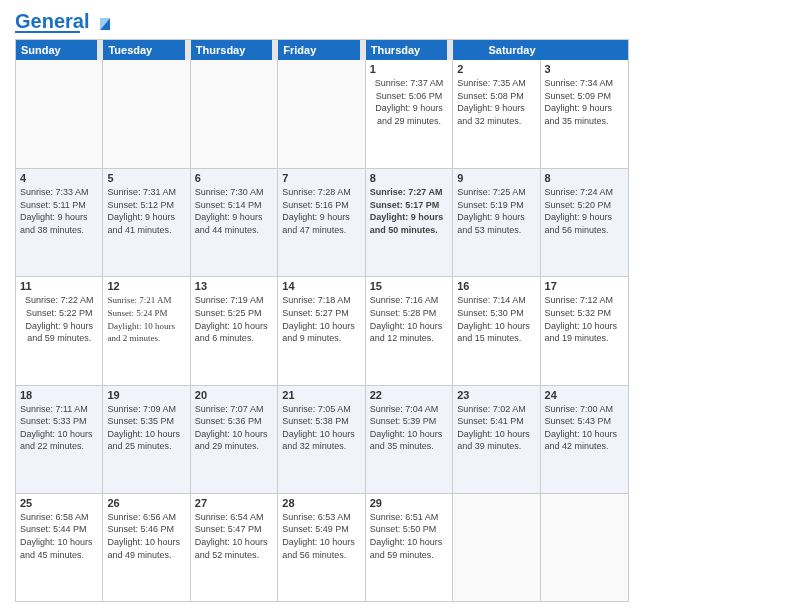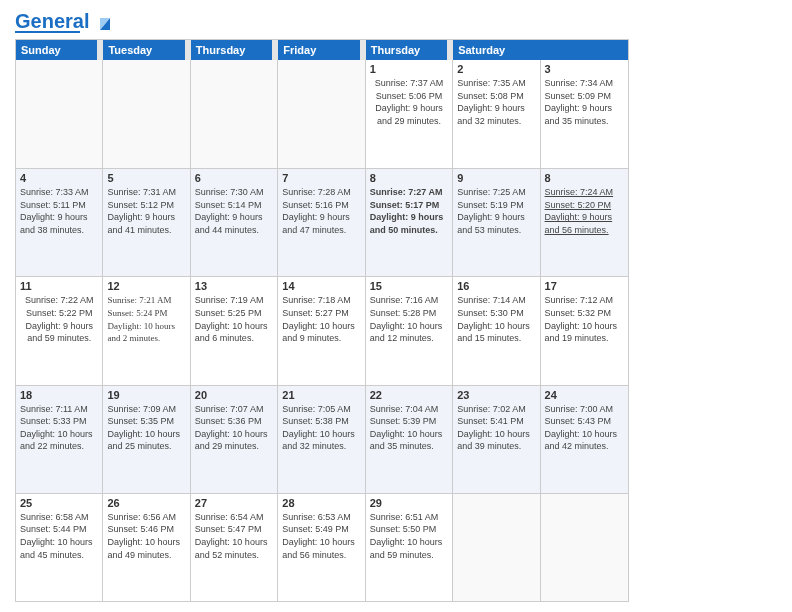--- a/index.html
+++ b/index.html
@@ -52,21 +52,21 @@
       background: #1a6fc4;
     }
     .cal-header-cell {
       color: #fff;
       font-size: 11px;
       font-weight: bold;
       padding: 4px 5px;
       text-align: left;
       border-right: 6px solid #e5e5e5;
     }
-    .cal-header-cell:last-child { border-right: none; }
+    .cal-header-cell:last-child { border-right: none; text-align: right; }
     .cal-body {
       flex: 1;
       display: grid;
       grid-template-rows: repeat(5, 1fr);
     }
     .cal-week {
       display: grid;
       grid-template-columns: repeat(7, 1fr);
       border-top: 1px solid #ccc;
     }
@@ -195,21 +195,21 @@
           </div>
           <div class="cal-cell">
             <div class="day-num">9</div>
             <div class="day-info" style="white-space: pre-line;">Sunrise: 7:25 AM
 Sunset: 5:19 PM
 Daylight: 9 hours
 and 53 minutes.</div>
           </div>
           <div class="cal-cell">
             <div class="day-num">8</div>
-            <div class="day-info" style="white-space: pre-line; text-decoration: underline;">Sunrise: 7:24 AM
+            <div class="day-info" style="white-space: pre-line;">Sunrise: 7:24 AM
 Sunset: 5:20 PM
 Daylight: 9 hours
 and 56 minutes.</div>
           </div>
         </div>
         <div class="cal-week">
           <div class="cal-cell">
             <div class="day-num">11</div>
             <div class="day-info" style="white-space: pre-line; text-align: center;">Sunrise: 7:22 AM
 Sunset: 5:22 PM

